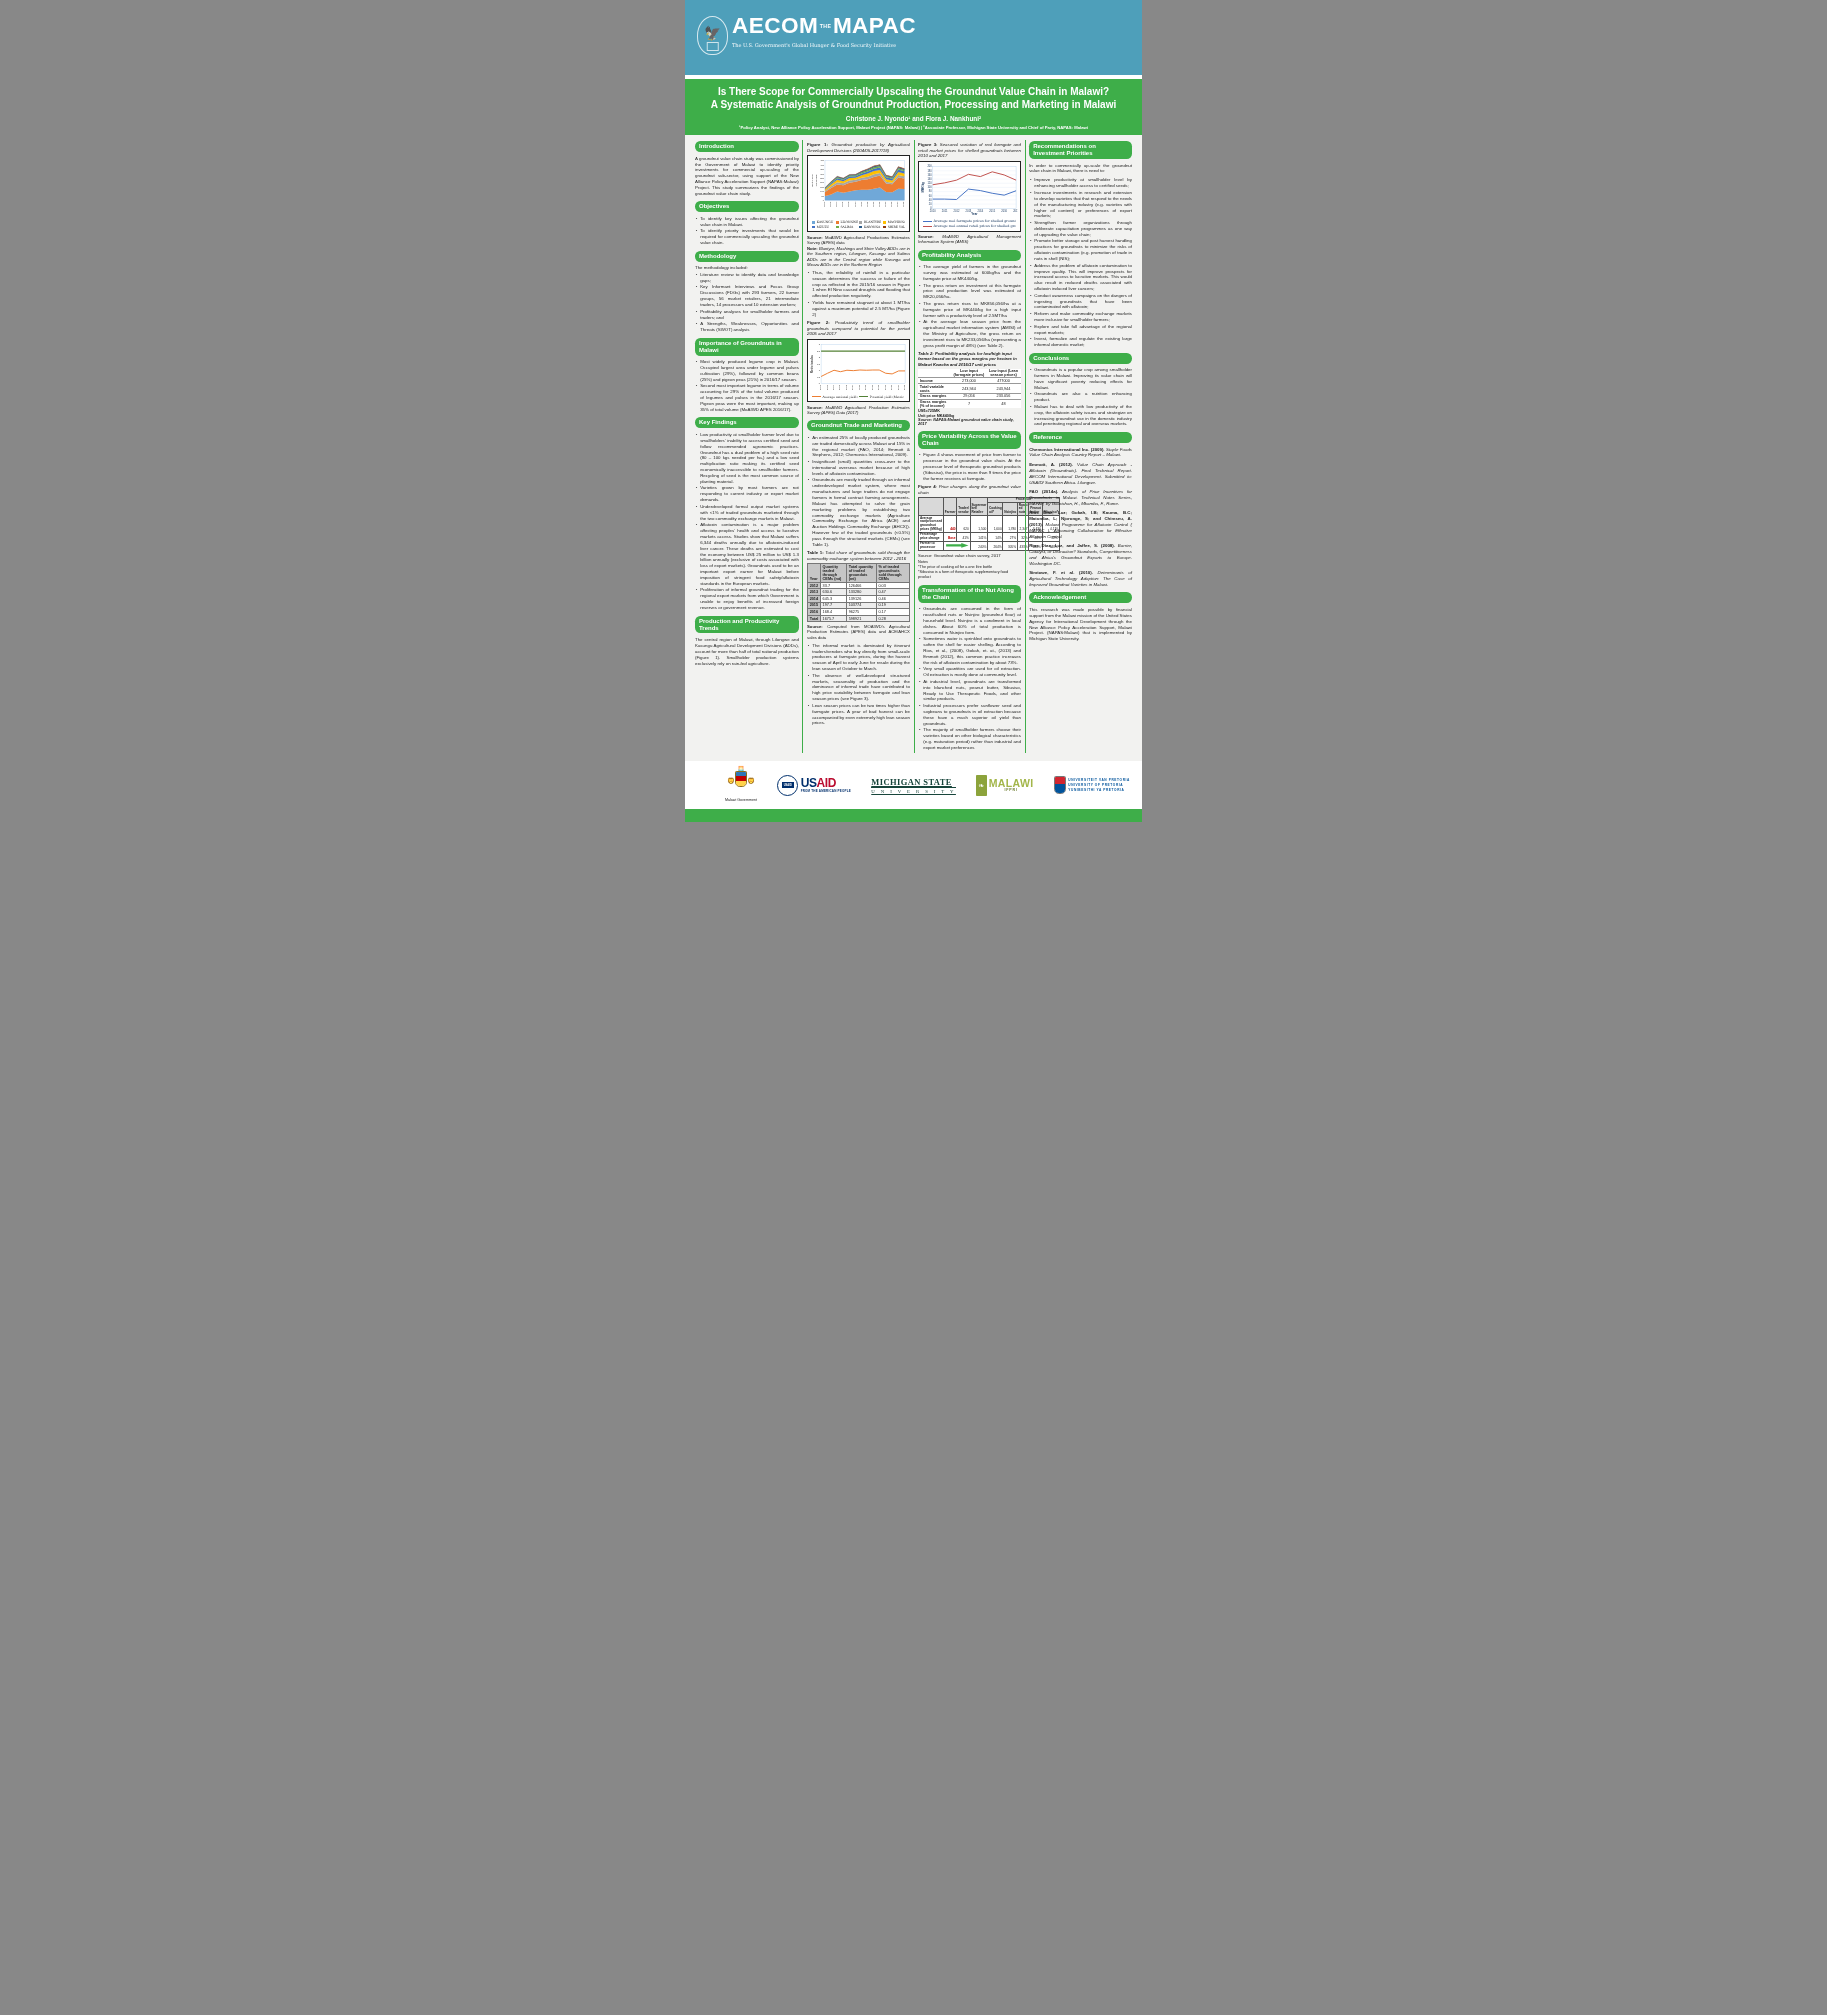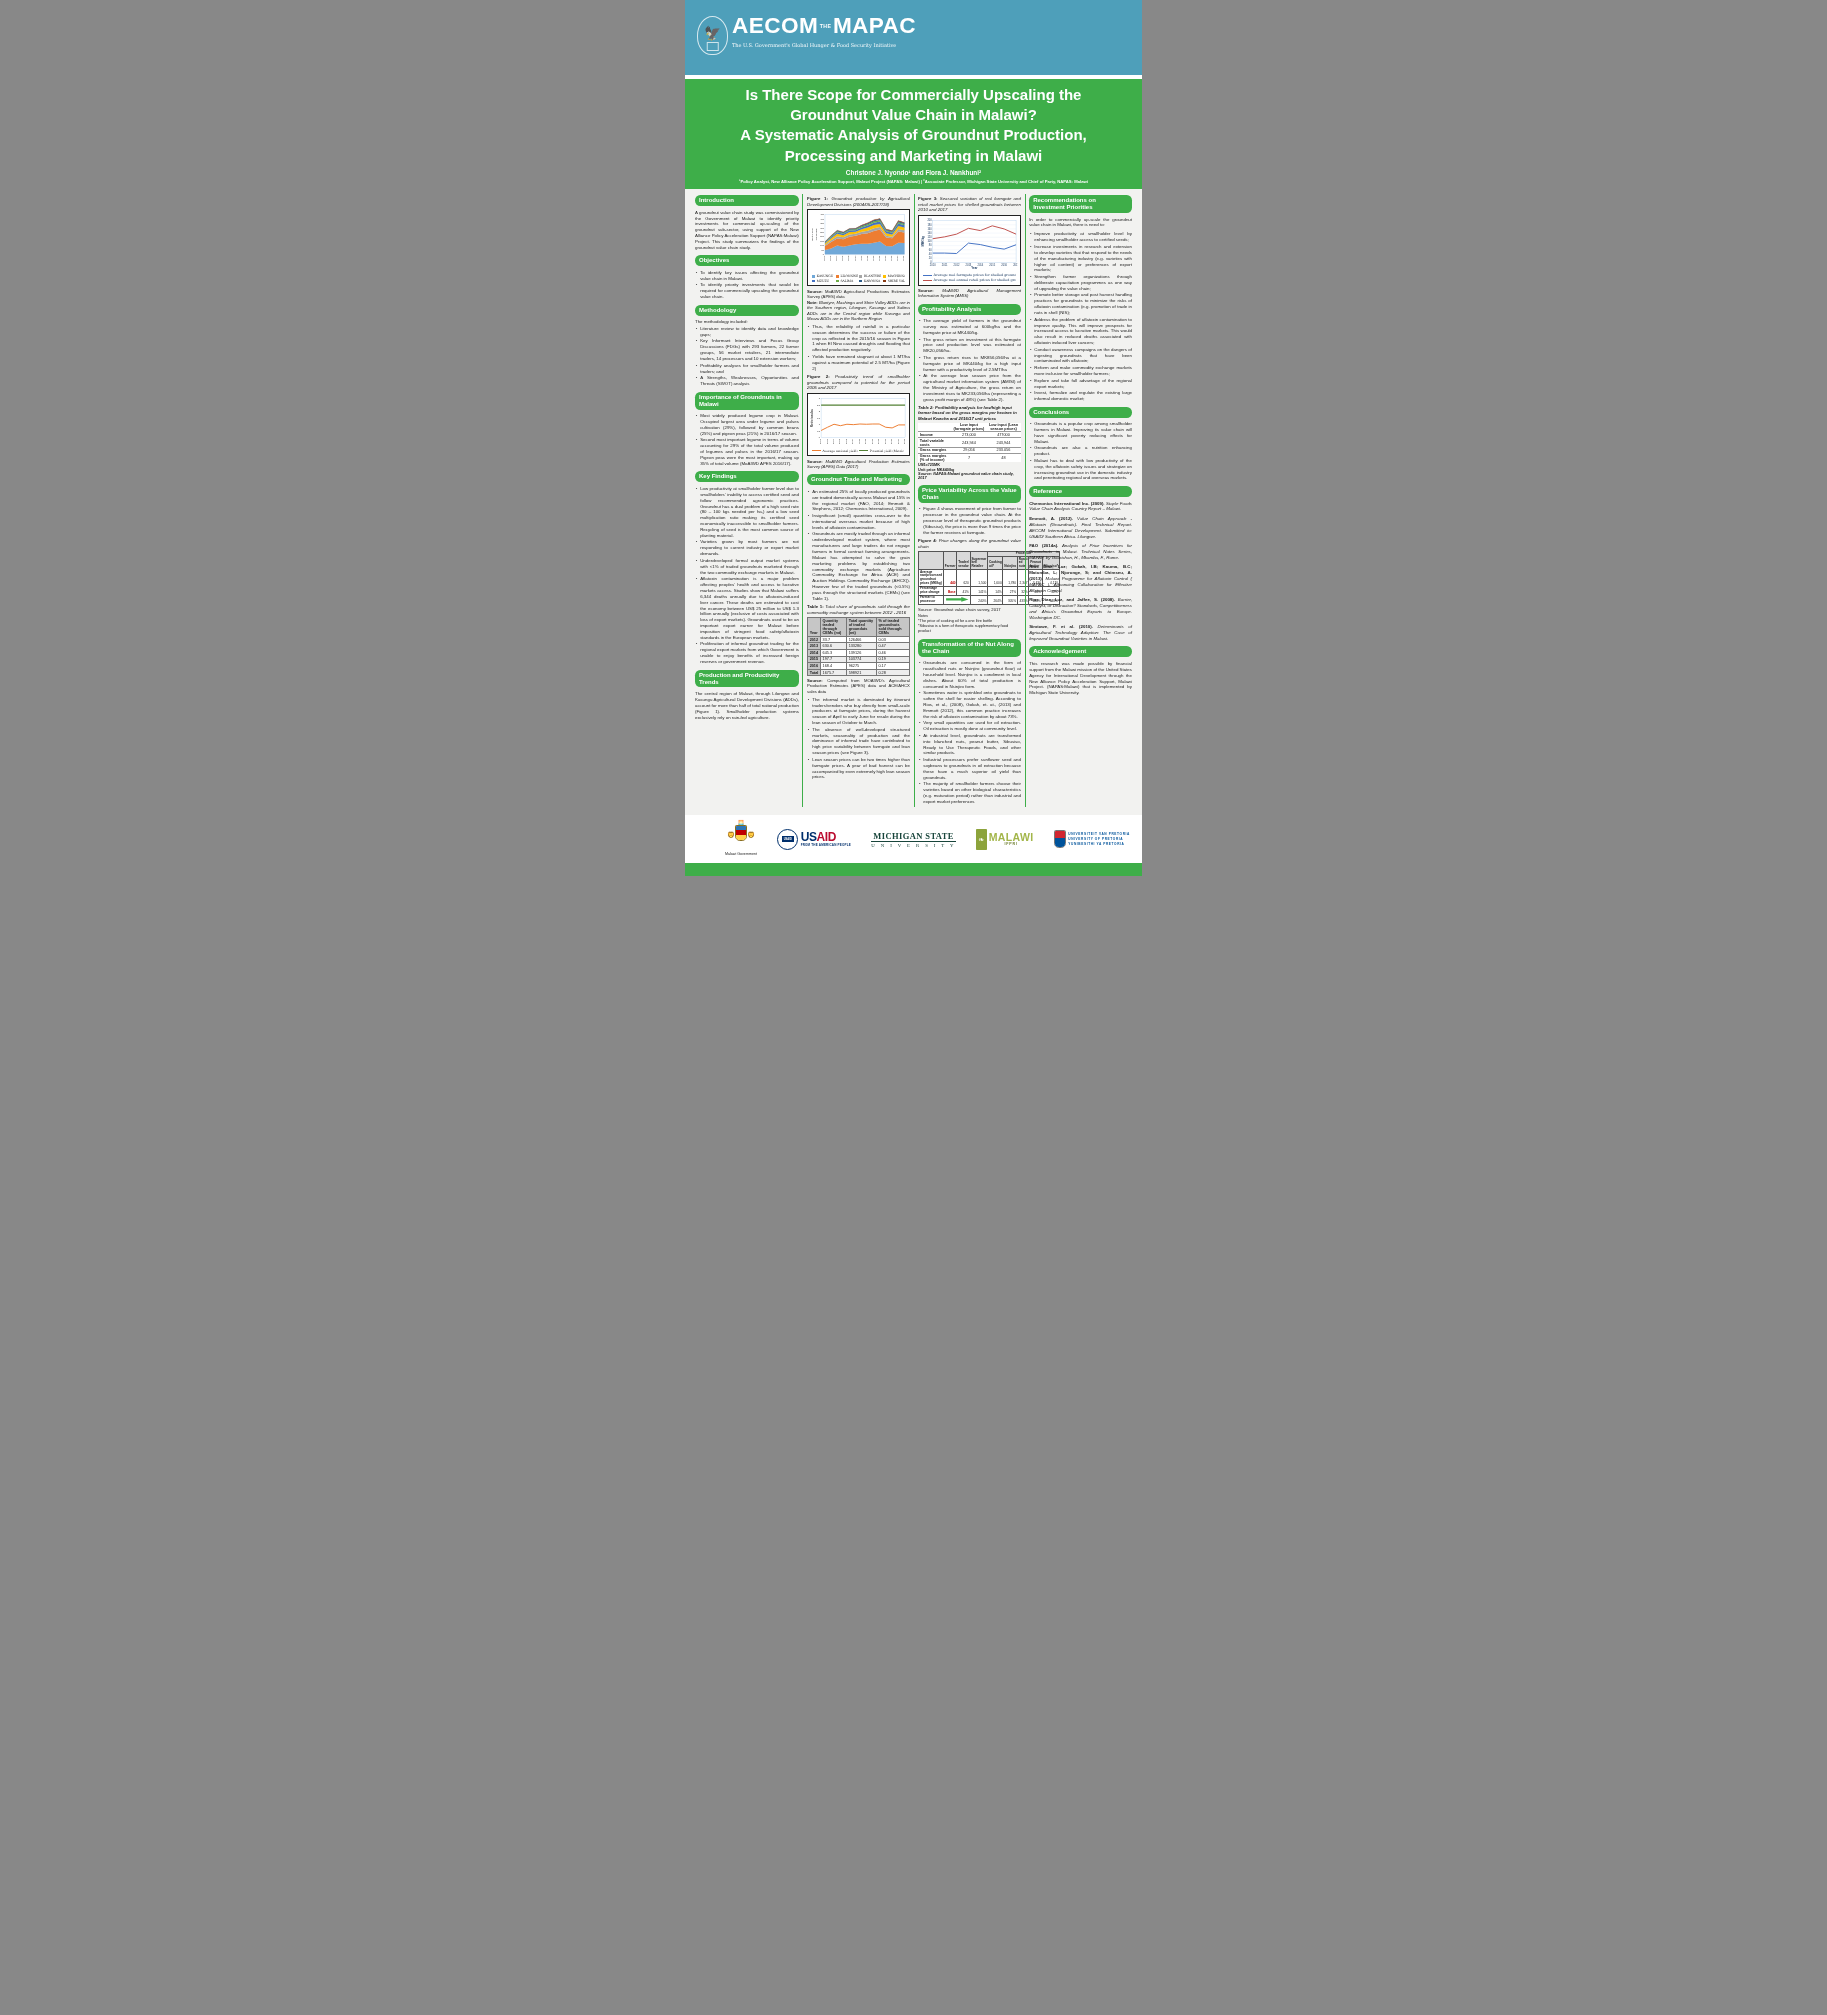--- a/index.html
+++ b/index.html
@@ -16,21 +16,21 @@
   .masthead{background:var(--teal);height:75px;position:relative;padding:16px 0 0 12px;}
   .ftf{display:flex;align-items:flex-start;gap:4px;color:#fff;}
   .seal{width:31px;height:39px;border:0.8px solid rgba(255,255,255,.85);border-radius:50% 50% 46% 46%;position:relative;opacity:.9;}
   .seal:before{content:"🦅";position:absolute;left:50%;top:42%;transform:translate(-50%,-50%);font-size:13.7px;opacity:.85;}
   .seal:after{content:"";position:absolute;left:50%;bottom:3.2px;transform:translateX(-50%);width:10.5px;height:7.3px;border:0.6px solid rgba(255,255,255,.8);}
   .ftf-word{font-weight:bold;letter-spacing:0.4px;font-size:22.6px;line-height:.9;font-family:"Liberation Sans",sans-serif;}
   .ftf-the{display:inline-block;font-size:5.2px;line-height:.95;vertical-align:middle;margin:0 1.6px;transform:translateY(-0.8px);}
   .ftf-tag{font-family:"DejaVu Serif",serif;font-size:5px;margin-top:5.6px;opacity:.95;}
   .white-strip{height:3.6px;background:#fff;}
   .titleband{background:var(--green);color:#fff;text-align:center;padding:6.4px 24px 4.8px;}
-  .titleband h1{font-size:15px;line-height:1.35;font-weight:bold;}
+  .titleband h1{font-size:10px;line-height:1.35;font-weight:bold;}
   .titleband .authors{font-size:6.4px;font-weight:bold;margin-top:3.2px;}
   .titleband .affil{font-size:4.2px;font-weight:bold;margin-top:2.8px;}
 
   
   .content{background:var(--bg);display:grid;grid-template-columns:1fr 1fr 1fr 1fr;gap:0;padding:5.6px 6.4px 7.3px;}
   .col{padding:0 3.6px;min-width:0;}
   .col + .col{border-left:1.2px solid var(--green);}
   .pill{display:block;background:var(--green);color:#fff;font-weight:bold;font-size:6px;line-height:1.15;padding:2px 4px;border-radius:5.2px;margin:4.8px 0 3.6px;}
   .col > .pill:first-child{margin-top:0.8px;}
   .body-text{font-size:4.4px;line-height:1.33;text-align:justify;}
@@ -77,21 +77,21 @@
   
   .footer{background:#fff;padding:4.8px 12px 3.2px;display:flex;align-items:center;justify-content:space-between;gap:4px;min-height:48px;margin-left:28px;}
   .logo{display:flex;flex-direction:column;align-items:center;font-size:3.6px;gap:1.2px;}
   .usaid{display:flex;align-items:center;gap:2.4px;}
   .usaid-seal{width:21px;height:21px;border-radius:50%;border:1.2px solid #002F6C;display:flex;align-items:center;justify-content:center;position:relative;font-size:2.8px;color:#002F6C;background:#fff;}
   .usaid-seal span{border:0.4px solid #002F6C;padding:0.4px 1.2px;background:#002F6C;color:#fff;font-size:2.6px;font-weight:bold;}
   .usaid-word{line-height:1;}
   .usaid-word .us{color:#002F6C;font-weight:bold;font-size:12px;letter-spacing:-0.4px;}
   .usaid-word .aid{color:#BA0C2F;font-weight:bold;font-size:12px;letter-spacing:-0.4px;}
   .usaid-word small{display:block;color:#002F6C;font-size:3px;font-weight:bold;letter-spacing:0.2px;margin-top:0.8px;}
-  .msu{text-align:center;font-family:"Liberation Serif",serif;color:#18453B;}
+  .msu{font-family:"Liberation Serif",serif;color:#18453B;text-decoration:underline;}
   .msu .l1{font-size:8.5px;font-weight:bold;letter-spacing:0.4px;border-bottom:0.8px solid #18453B;padding-bottom:0.4px;}
   .msu .l2{font-size:4.8px;letter-spacing:2.4px;margin-top:0.8px;}
   .ifpri{display:flex;align-items:center;gap:2px;text-align:center;}
   .ifpri .mark{width:10.5px;height:21px;background:#8CA33B;position:relative;border-radius:0.8px;}
   .ifpri .mark:before{content:"❧";position:absolute;left:50%;top:50%;transform:translate(-50%,-50%);color:#fff;font-size:7.3px;}
   .ifpri .word{color:#A3B64A;font-weight:bold;font-size:10.5px;letter-spacing:0.4px;line-height:1;}
   .ifpri .word small{display:block;color:#6B7C2B;font-size:3.6px;letter-spacing:0.8px;font-weight:bold;}
   .up{display:flex;align-items:center;gap:2.4px;}
   .up-shield{width:12px;height:17.7px;border-radius:1.6px 1.6px 4.8px 4.8px;overflow:hidden;border:0.4px solid #777;display:flex;flex-direction:column;}
   .up-shield .a{flex:1;background:#D22630;}

